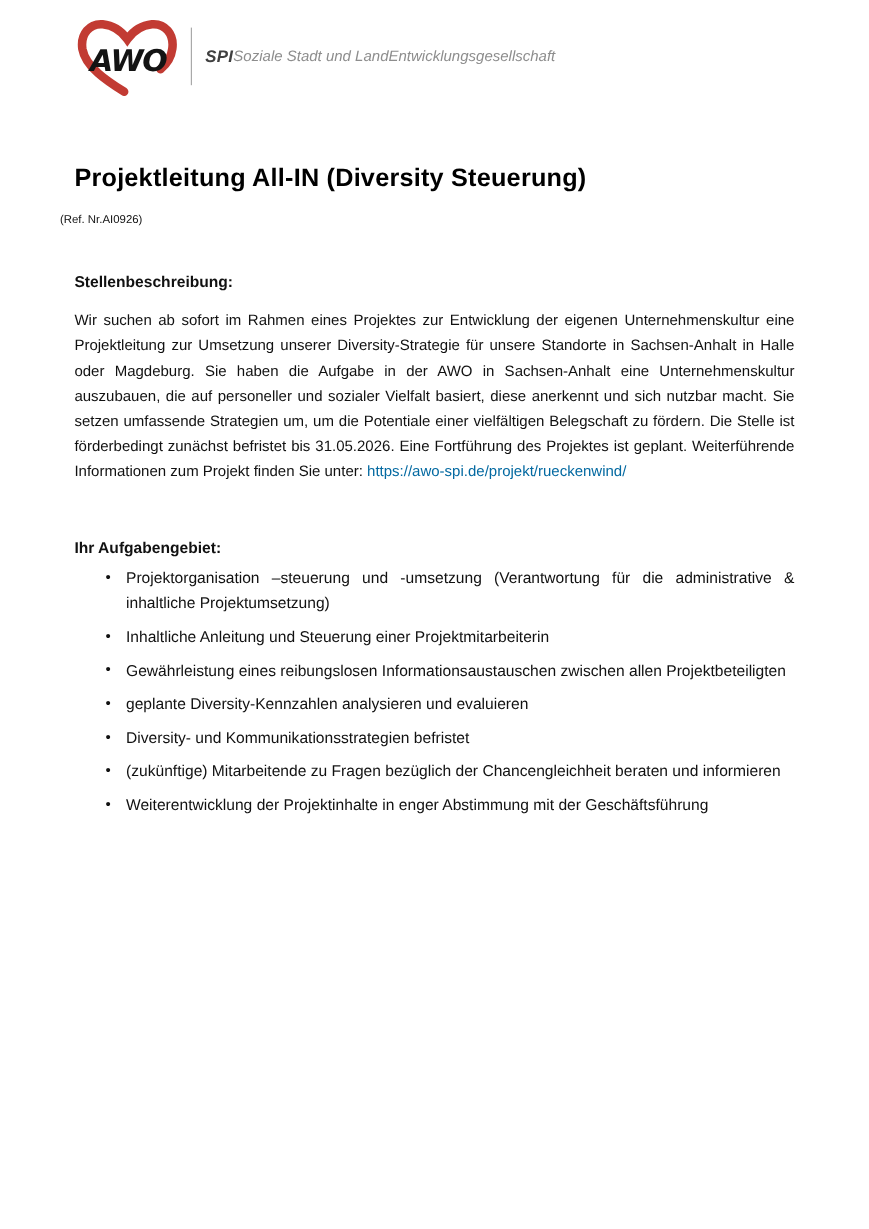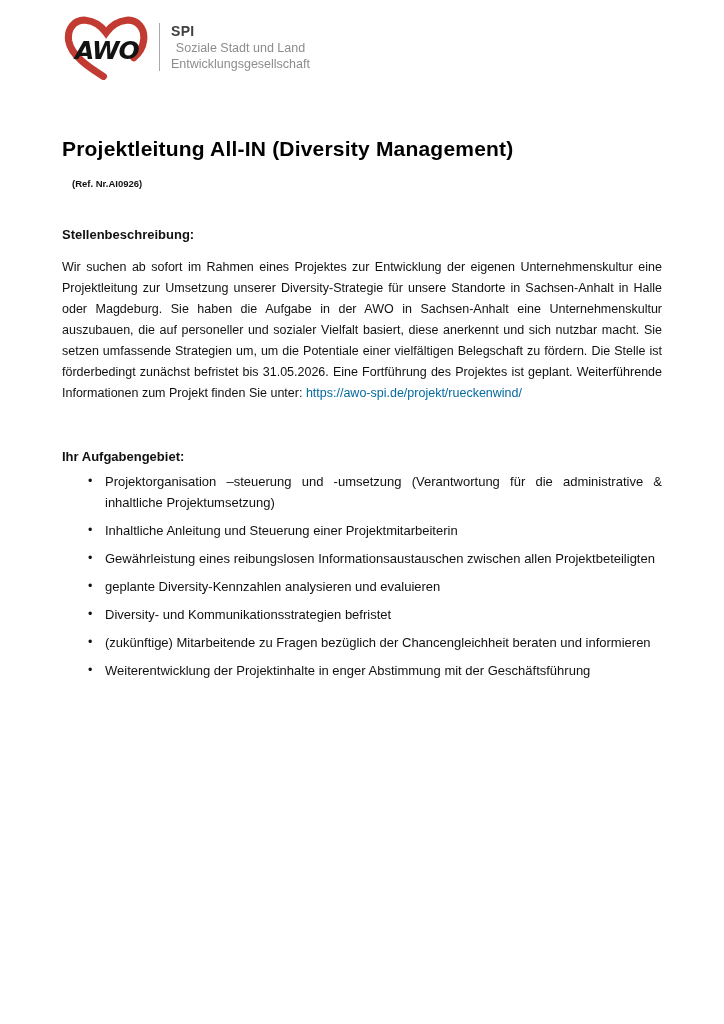--- a/index.html
+++ b/index.html
@@ -34,21 +34,21 @@
     letter-spacing: -1px;
     color: #131313;
     line-height: 1;
   }
   .logo-divider {
     width: 1px;
     height: 48px;
     background: #a9a9a9;
     margin: 0 11px 0 7px;
   }
-  .logo-text { display: flex; flex-direction: column; }
+  .logo-text { display: flex; flex-direction: row; font-style: italic; }
   .logo-org {
     font-weight: 700;
     font-size: 14px;
     color: #404040;
     line-height: 17px;
     letter-spacing: 0.3px;
   }
   .logo-line {
     font-size: 12.5px;
     color: #8d8d8d;
@@ -61,24 +61,24 @@
     left: 62px;
     top: 137px;
     width: 620px;
     font-size: 21px;
     font-weight: 700;
     letter-spacing: 0.2px;
     color: #000000;
   }
   .ref {
     position: absolute;
-    left: 72px;
+    left: 50px;
     top: 178px;
     font-size: 9.5px;
-    font-weight: 700;
+    font-weight: 400;
     color: #111111;
   }
   .section-heading {
     position: absolute;
     left: 62px;
     font-size: 13px;
     font-weight: 700;
     color: #111111;
   }
   .sec1 { top: 227px; }
@@ -140,21 +140,21 @@
       <span class="awo-word">AWO</span>
     </div>
     <div class="logo-divider"></div>
     <div class="logo-text">
       <span class="logo-org">SPI</span>
       <span class="logo-line">Soziale Stadt und Land</span>
       <span class="logo-line">Entwicklungsgesellschaft</span>
     </div>
   </div>
 
-  <h1 class="title">Projektleitung All-IN (Diversity Management)</h1>
+  <h1 class="title">Projektleitung All-IN (Diversity Steuerung)</h1>
   <div class="ref">(Ref. Nr.AI0926)</div>
 
   <h2 class="section-heading sec1">Stellenbeschreibung:</h2>
   <p class="paragraph"><span>Wir suchen ab sofort im Rahmen eines Projektes zur Entwicklung der eigenen Unternehmenskultur eine Projektleitung zur Umsetzung unserer Diversity-Strategie für unsere Standorte in Sachsen-Anhalt in Halle oder Magdeburg. Sie haben die Aufgabe in der AWO in Sachsen-Anhalt eine Unternehmenskultur auszubauen, die auf personeller und sozialer Vielfalt basiert, diese anerkennt und sich nutzbar macht. Sie setzen umfassende Strategien um, um die Potentiale einer vielfältigen Belegschaft zu fördern. Die Stelle ist förderbedingt zunächst befristet bis 31.05.2026. Eine Fortführung des Projektes ist geplant. Weiterführende Informationen zum Projekt finden Sie unter: </span><span class="url">https://awo-spi.de/projekt/rueckenwind/</span></p>
 
   <h2 class="section-heading sec2">Ihr Aufgabengebiet:</h2>
   <ul class="tasks">
 
       <li class="task">
         <span class="task-dot">•</span>

